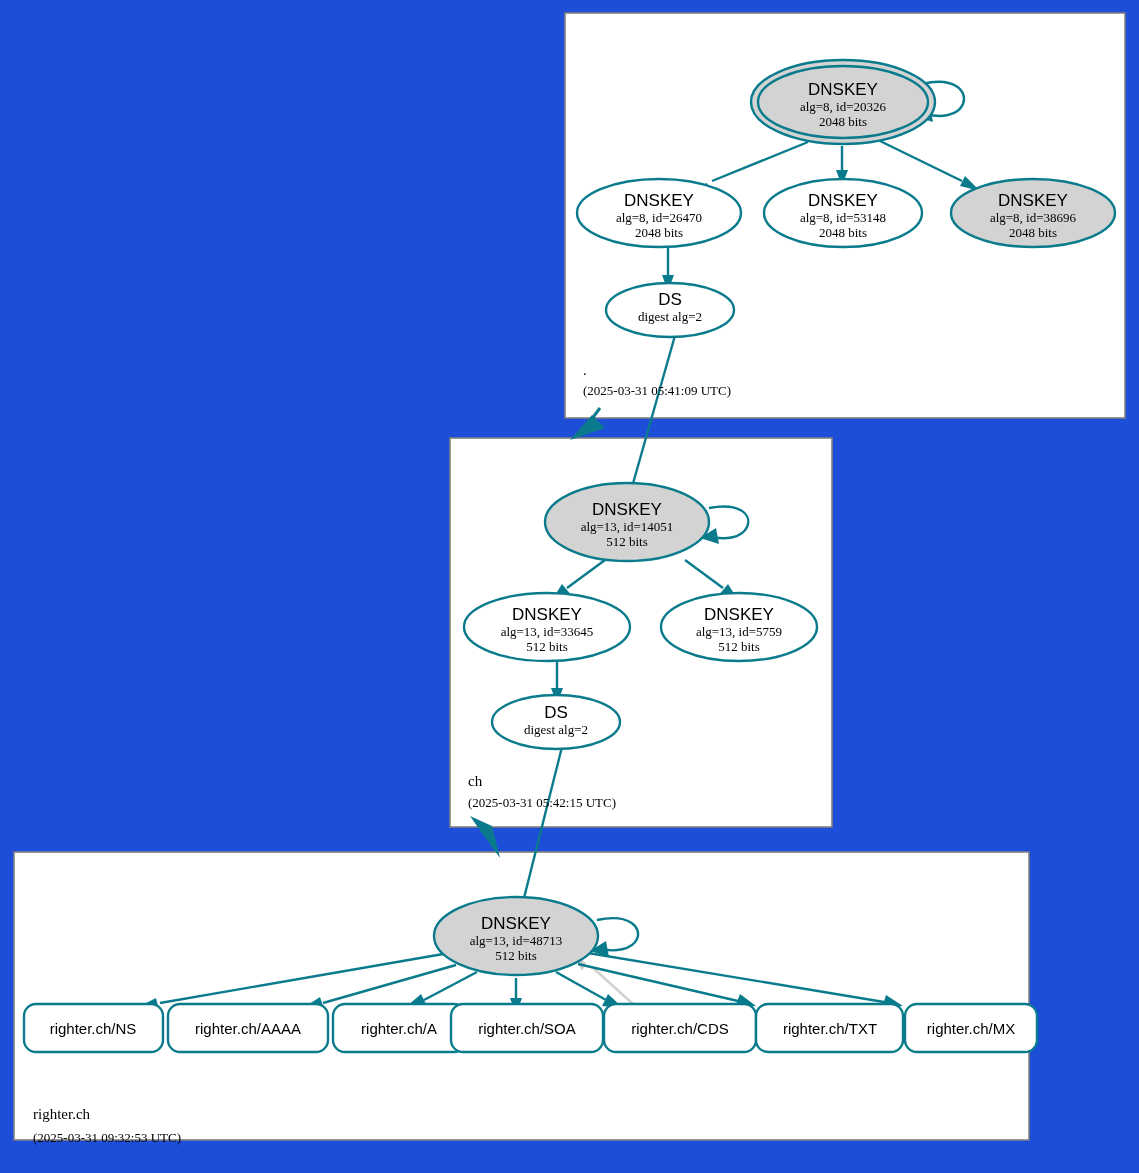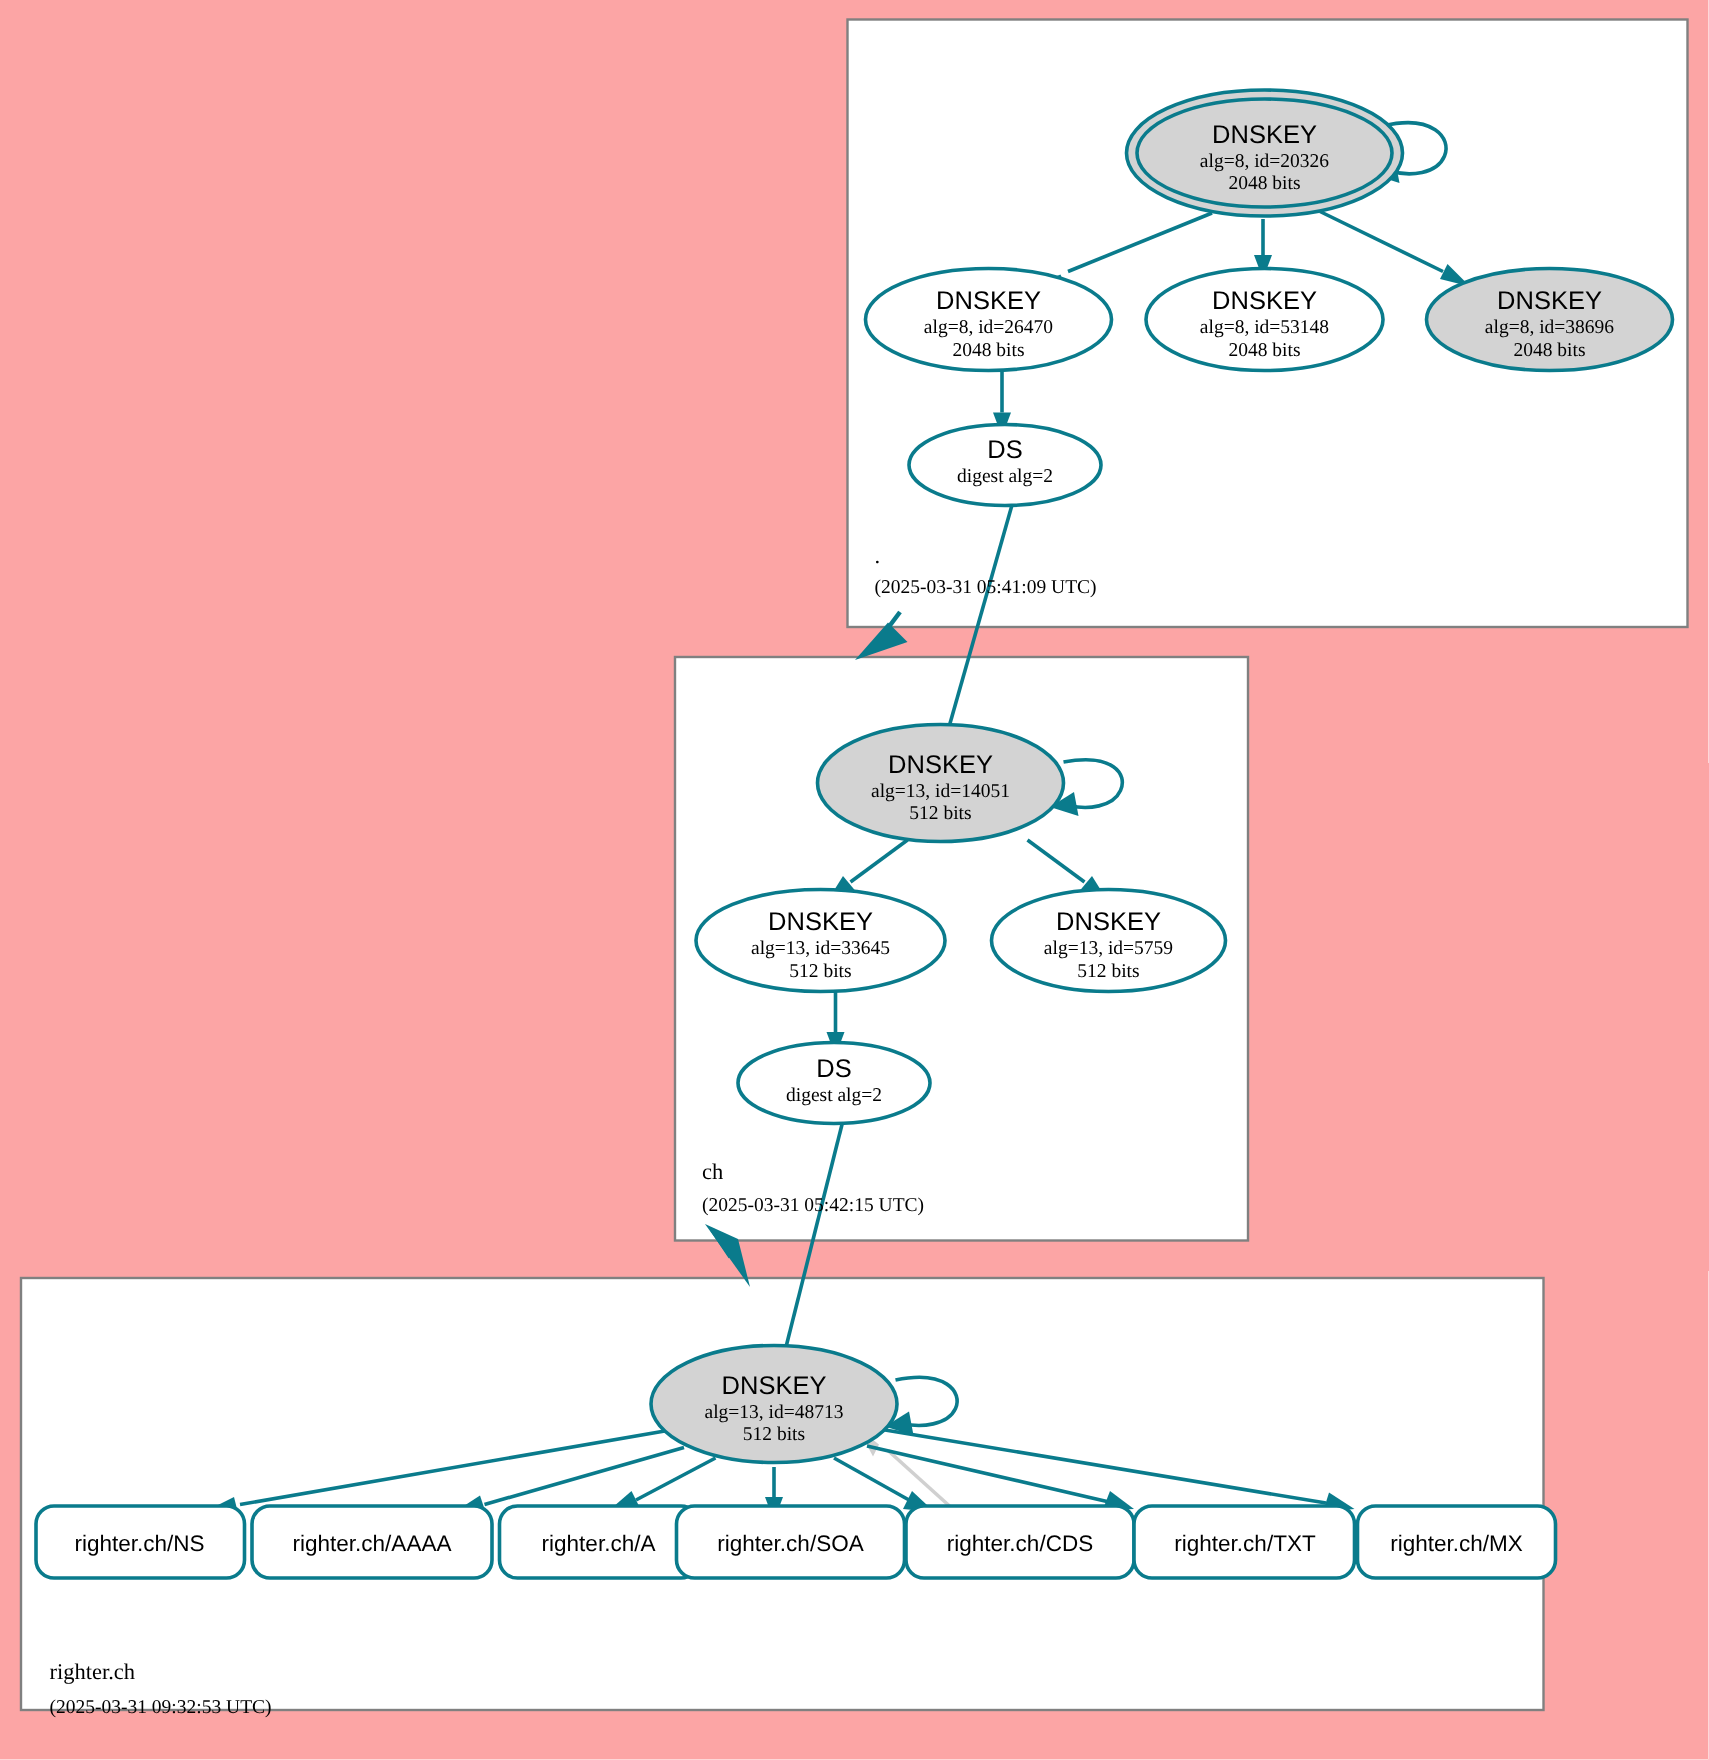--- a/index.html
+++ b/index.html
@@ -8,21 +8,21 @@
     background: #ffffff;
   }
   body {
     font-family: "Liberation Sans", sans-serif;
   }
   #canvas {
     position: relative;
     width: 1139px;
     height: 1173px;
     overflow: hidden;
-    background: #fca5a5;
+    background: #1d4ed8;
   }
   #graph {
     position: absolute;
     left: 0;
     top: 0;
     width: 1139px;
     height: 1173px;
   }
   .zone-box {
     fill: #ffffff;

